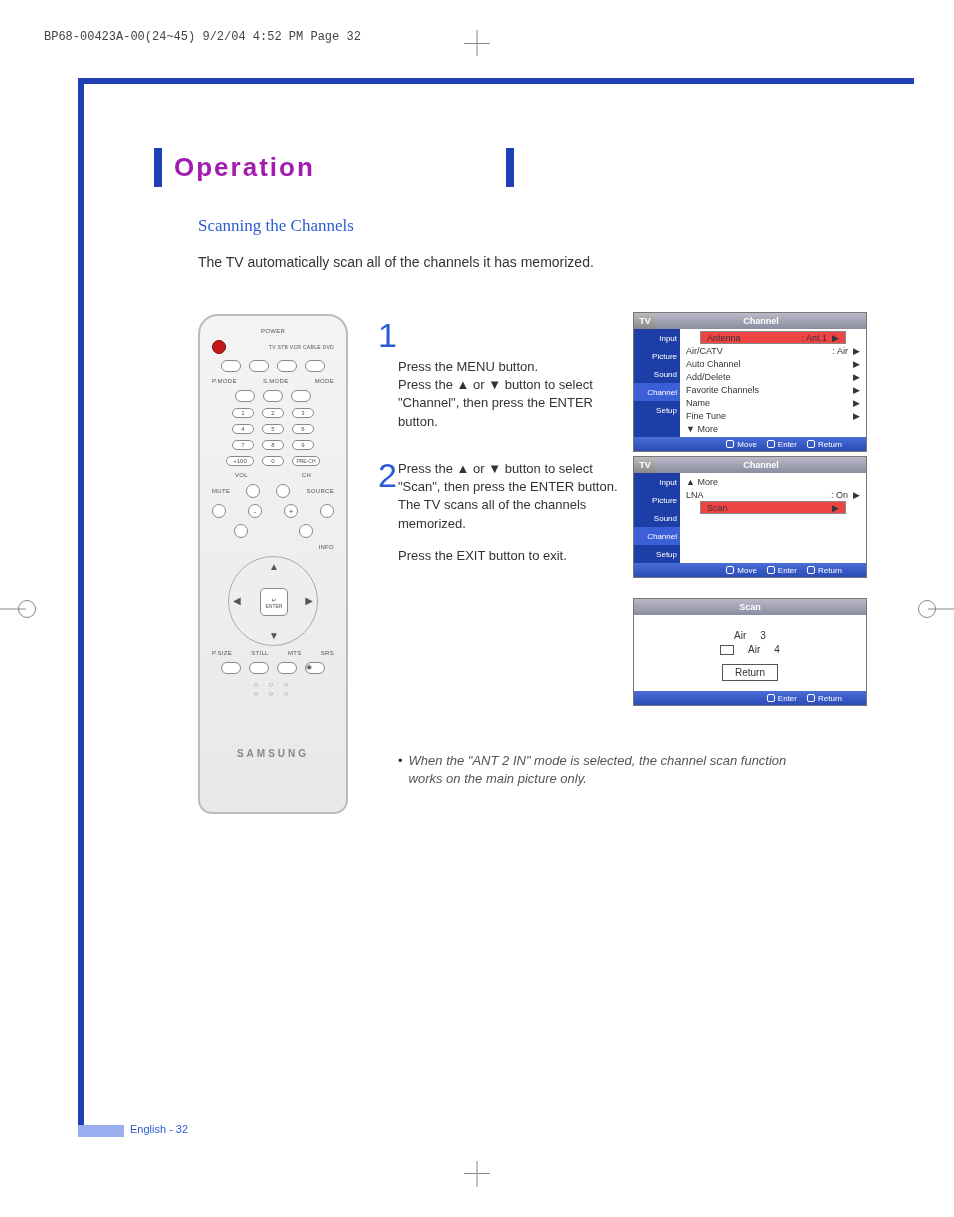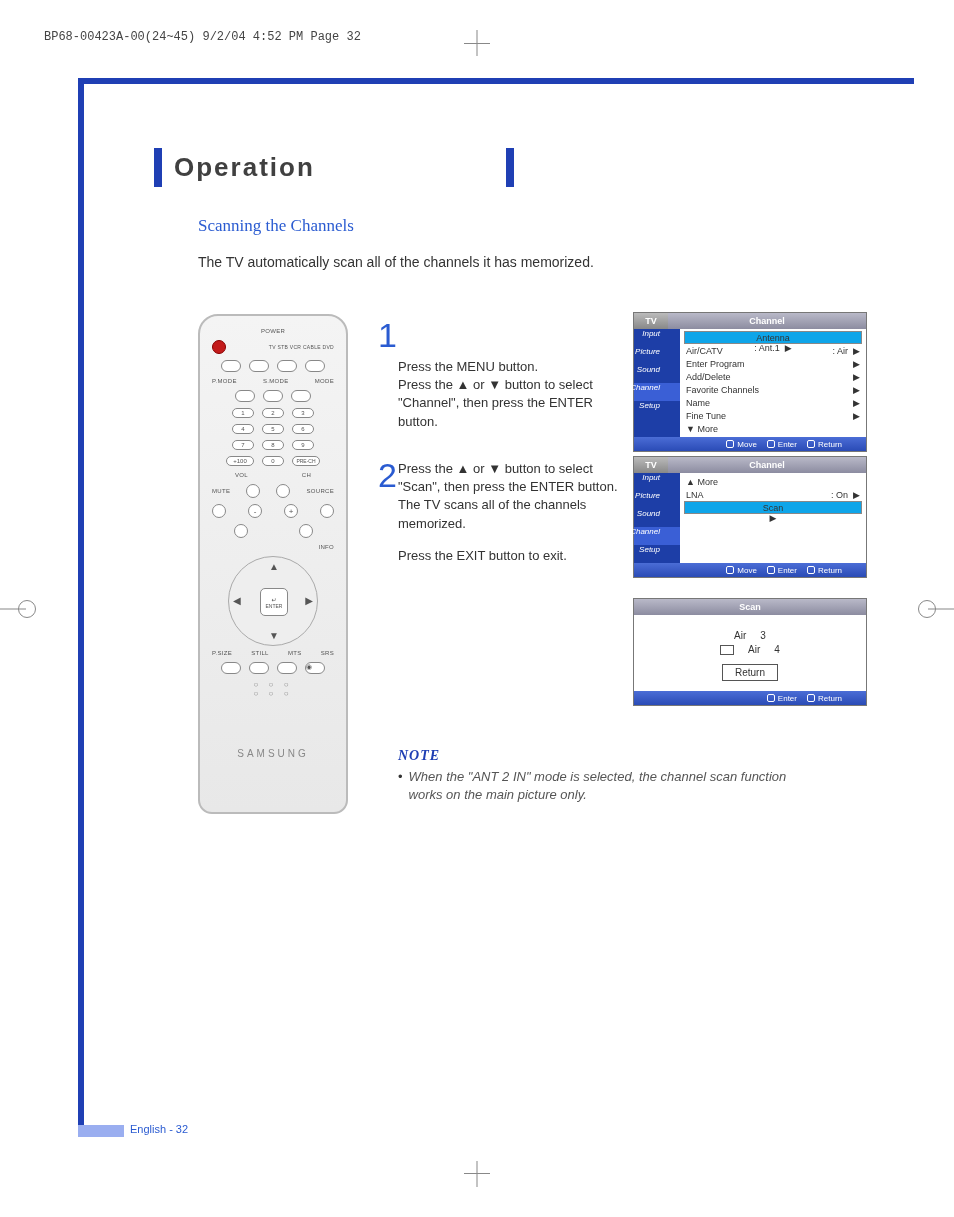--- a/index.html
+++ b/index.html
@@ -44,21 +44,21 @@
   .section-heading {
     position:absolute;
     top:70px; left:76px;
     background:#fff;
     border-left:8px solid #1f3fb4;
     border-right:8px solid #1f3fb4;
     padding:4px 60px 4px 12px;
     font-family:"Helvetica Neue", Arial, sans-serif;
     font-weight:bold;
     font-size:26px;
-    color:#404040;
+    color:#a21caf;
     letter-spacing:2px;
     width:360px;
   }
   .subheading {
     position:absolute;
     top:138px; left:120px;
     font-family:Georgia, "Times New Roman", serif;
     font-size:17px; color:#2a5bd1;
   }
   .intro-text {
@@ -83,45 +83,45 @@
   .rm-row{ display:flex; justify-content:center; gap:8px; margin-bottom:6px; align-items:center;}
   .rm-label{ font-size:6px; letter-spacing:0.3px;}
   .rm-redbtn{ width:14px;height:14px;border-radius:50%;background:#c31b1b;border:1px solid #800;}
   .rm-pill{ width:22px;height:10px;border:1px solid #888;border-radius:5px;background:#fff;font-size:6px;display:flex;align-items:center;justify-content:center;}
   .rm-oval{ width:20px;height:12px;border:1px solid #888;border-radius:6px;background:#fff;}
   .rm-wide{ width:28px;height:10px;border:1px solid #888;border-radius:5px;background:#fff;font-size:6px;display:flex;align-items:center;justify-content:center;}
   .rm-circle{ width:14px;height:14px;border:1px solid #888;border-radius:50%;background:#fff;}
   .rm-nav{ width:90px;height:90px;border:1px solid #aaa;border-radius:50%;background:#eee;margin:4px auto;position:relative;}
   .rm-nav-center{position:absolute;top:31px;left:31px;width:28px;height:28px;border:1px solid #888;border-radius:5px;background:#fff;font-size:6px;display:flex;flex-direction:column;align-items:center;justify-content:center;}
   .rm-nav-arrow{position:absolute;font-size:10px;color:#555;}
-  .rm-brand{ text-align:center; letter-spacing:3px; font-weight:normal;font-size:10px;color:#888;margin-top:50px;}
+  .rm-brand{ text-align:center; letter-spacing:3px; font-weight:bold;font-size:10px;color:#888;margin-top:50px;}
   .rm-dots{text-align:center;color:#888;letter-spacing:4px;font-size:8px;line-height:9px;}
 
   
   .step { position:absolute; left:200px; width:220px; font-size:13px; color:#333; line-height:1.4;}
   .step-num { position:absolute; left:-20px; top:-8px; font-family:"Helvetica Neue",Arial,sans-serif; font-size:34px; font-weight:300; color:#2a5bd1;}
   .step1{ top:22px;}
   .step2{ top:162px;}
 
   
   .osd { position:absolute; left:435px; width:234px; border:1px solid #777; background:#fff; font-size:9px; color:#333;}
   .osd1{ top:14px;}
   .osd2{ top:158px;}
   .osd3{ top:300px; left:435px; width:234px;}
   .osd-titlebar{ display:flex; height:16px;}
-  .osd-tab{ background:linear-gradient(#bbb,#888); color:#fff; font-weight:bold; width:34px;display:flex;align-items:center;justify-content:center;}
+  .osd-tab{ background:linear-gradient(#bbb,#888); color:#fff; font-weight:bold; width:22px;display:flex;align-items:center;justify-content:center;}
   .osd-title{ flex:1; background:linear-gradient(#b9b9c8,#8c8ca0); color:#fff; font-weight:bold;display:flex;align-items:center;justify-content:center;}
   .osd-body{ display:flex;}
   .osd-sidebar{ width:46px; background:#1d3ea7; color:#fff; font-size:8px;}
-  .osd-side-item{ height:18px;display:flex;align-items:flex-start;justify-content:flex-end;padding-right:20px;gap:2px;font-style:italic;}
+  .osd-side-item{ height:18px;display:flex;align-items:center;justify-content:flex-end;padding-right:3px;gap:2px;}
   .osd-side-item.sel{ background:#3a5fd6;}
   .osd-list{ flex:1; padding:2px 0;}
   .osd-row{ display:flex; justify-content:space-between; align-items:center; padding:1px 6px; height:13px;}
   .osd-row .arr{font-size:9px;}
-  .osd-row.boxed{ border:1px solid #888; margin:0 4px; background:#0ea5e9;flex-direction:column;}
+  .osd-row.boxed{ border:1px solid #888; margin:0 20px; background:#ef4444;}
   .osd-footer{ background:linear-gradient(#4b6dd6,#2a4bb6); color:#fff; font-size:8px; height:14px;display:flex;align-items:center;justify-content:flex-end;gap:10px;padding:0 24px;}
   .osd-foot-item{display:flex;gap:3px;align-items:center;}
   .osd-foot-icon{display:inline-block;width:8px;height:8px;border:1px solid #fff;border-radius:2px;}
 
   .osd3 .scan-body{ padding:12px 0 10px; text-align:center;}
   .osd3 .scan-line{ display:flex; justify-content:center; gap:14px; font-size:10px; margin:3px 0; align-items:center;}
   .osd3 .scan-icon{ width:14px;height:10px;border:1px solid #555;display:inline-block;}
   .osd3 .scan-return{ border:1px solid #555; padding:2px 12px; font-size:10px;display:inline-block;}
 
   .note-block{ position:absolute; top:450px; left:200px; right:0; font-size:13px;}
@@ -294,21 +294,21 @@
         <div class="osd-list">
           <div class="osd-row boxed">
               <span>Antenna</span>
               <span><span>: Ant.1</span>&nbsp;&nbsp;<span class="arr">▶</span></span>
             </div>
           <div class="osd-row">
               <span>Air/CATV</span>
               <span><span>: Air</span>&nbsp;&nbsp;<span class="arr">▶</span></span>
             </div>
           <div class="osd-row">
-              <span>Enter Program</span>
+              <span>Auto Channel</span>
               <span class="arr">▶</span>
             </div>
           <div class="osd-row">
               <span>Add/Delete</span>
               <span class="arr">▶</span>
             </div>
           <div class="osd-row">
               <span>Favorite Channels</span>
               <span class="arr">▶</span>
             </div>
@@ -420,21 +420,20 @@
             <span>Enter</span>
           </span>
         <span class="osd-foot-item">
             <span class="osd-foot-icon"></span>
             <span>Return</span>
           </span>
       </div>
     </div>
 
     <div class="note-block">
-      <div class="note-heading">NOTE</div>
       <div class="note-item">
         <span class="bullet">•</span>
         <span>When the "ANT 2 IN" mode is selected, the channel scan function works on the main picture only.</span>
       </div>
     </div>
   </div>
 
   <div class="footer-bar"></div>
   <div class="page-num">English - 32</div>
 </div>

